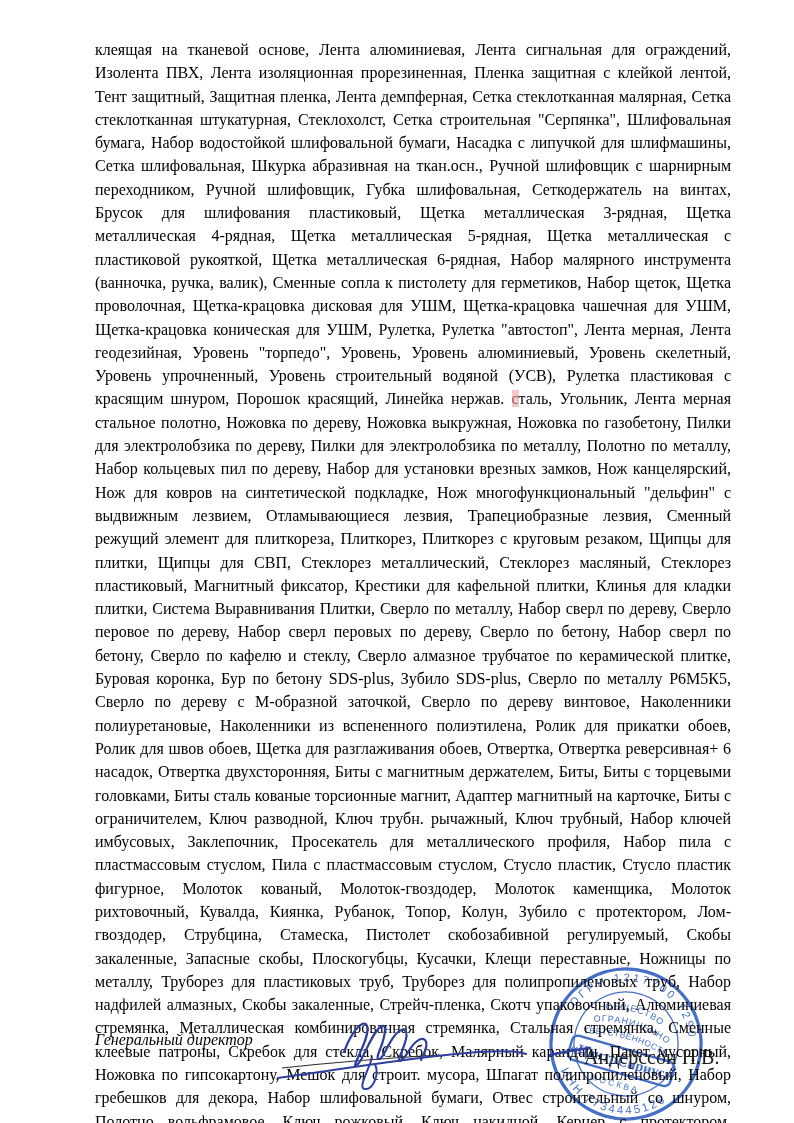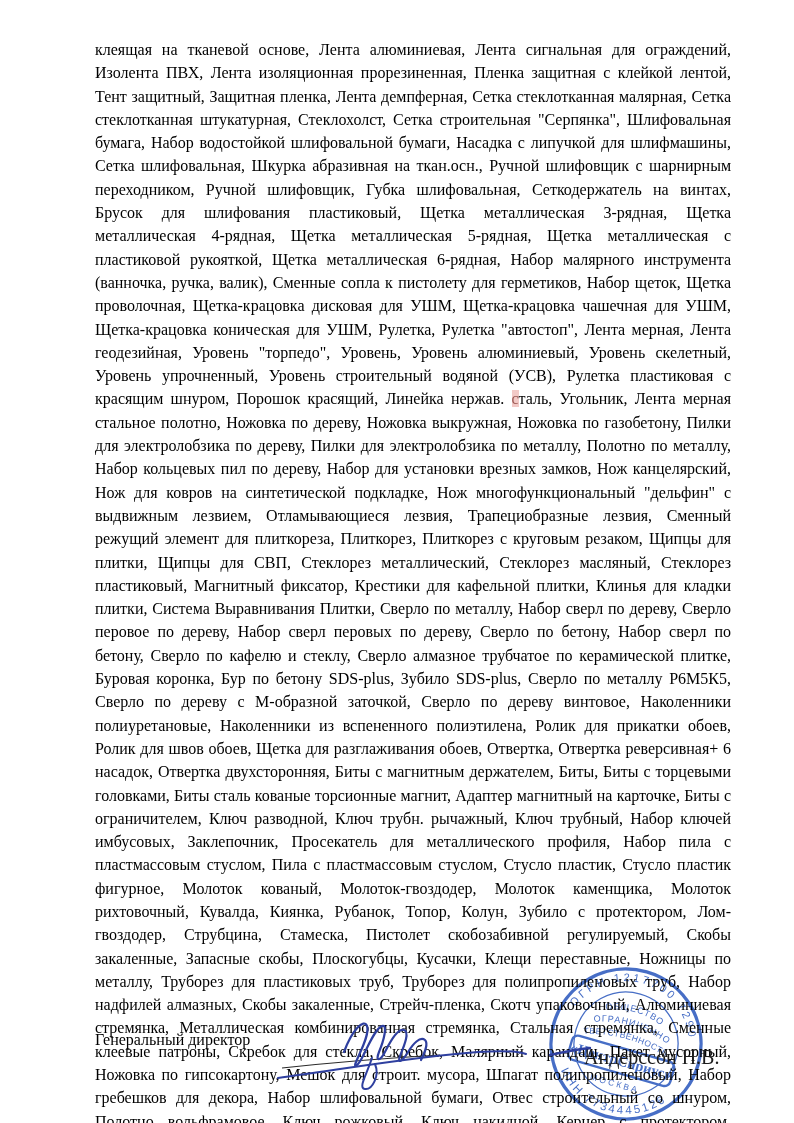--- a/index.html
+++ b/index.html
@@ -7,21 +7,21 @@
     width:794px;height:1123px;background:#ffffff;position:relative;overflow:hidden;
     font-family:"Liberation Serif", serif;color:#000;
   }
   .page{position:absolute;inset:0;}
   .textcol{
     position:absolute;left:95px;top:38px;width:636px;z-index:2;
     font-size:16px;line-height:23.3px;text-align:justify;
   }
   .listpar{margin:0;}
   .hl{background:#f2c9c6;color:#9c5a55;}
-  .signer{position:absolute;left:95px;top:1028px;z-index:2;font-size:16px;line-height:23.3px;}
+  .signer{position:absolute;left:95px;top:1028px;z-index:2;font-size:16px;line-height:23.3px;font-style:italic;}
   .signer-name{position:absolute;left:584px;top:1046px;z-index:4;font-size:20px;color:#1c1c1c;white-space:nowrap;}
   .seal{position:absolute;left:546px;top:964px;width:160px;height:160px;z-index:1;opacity:.93;}
   .signature{position:absolute;left:268px;top:1008px;width:340px;height:108px;z-index:3;}
   svg text, svg textPath{font-family:"Liberation Sans", sans-serif;}
 </style>
 </head>
 <body>
 
 <div class="page">
 

